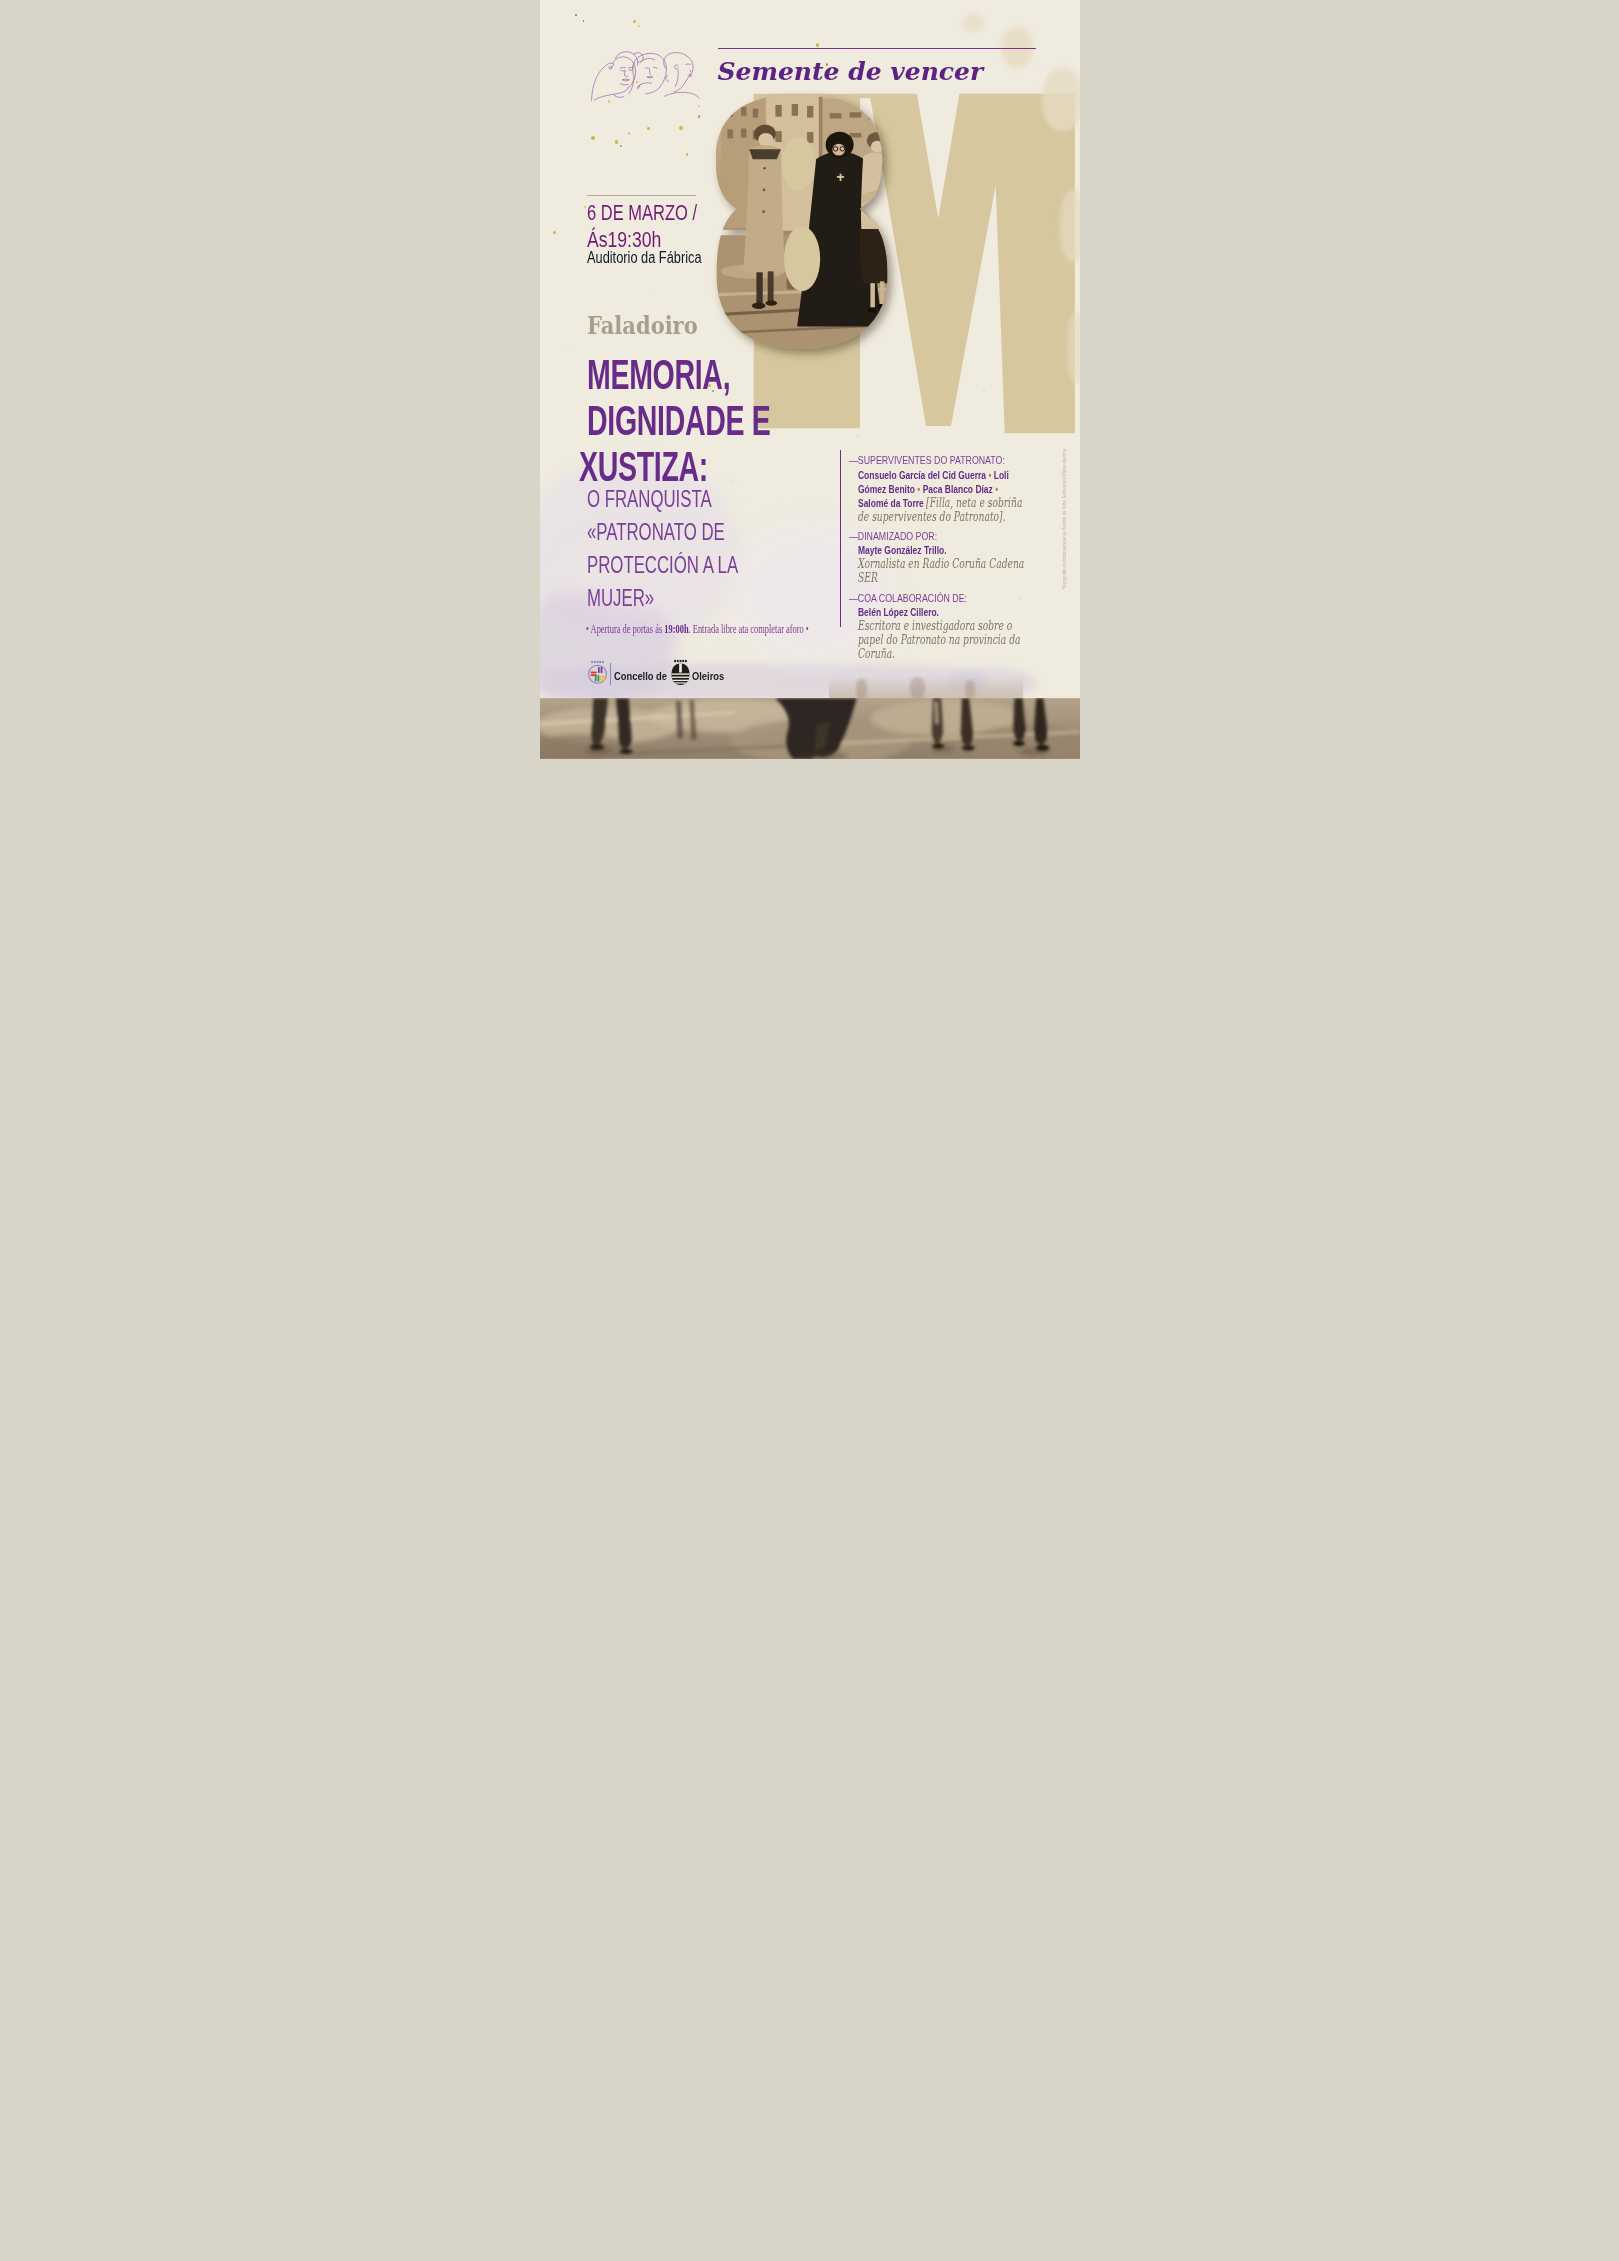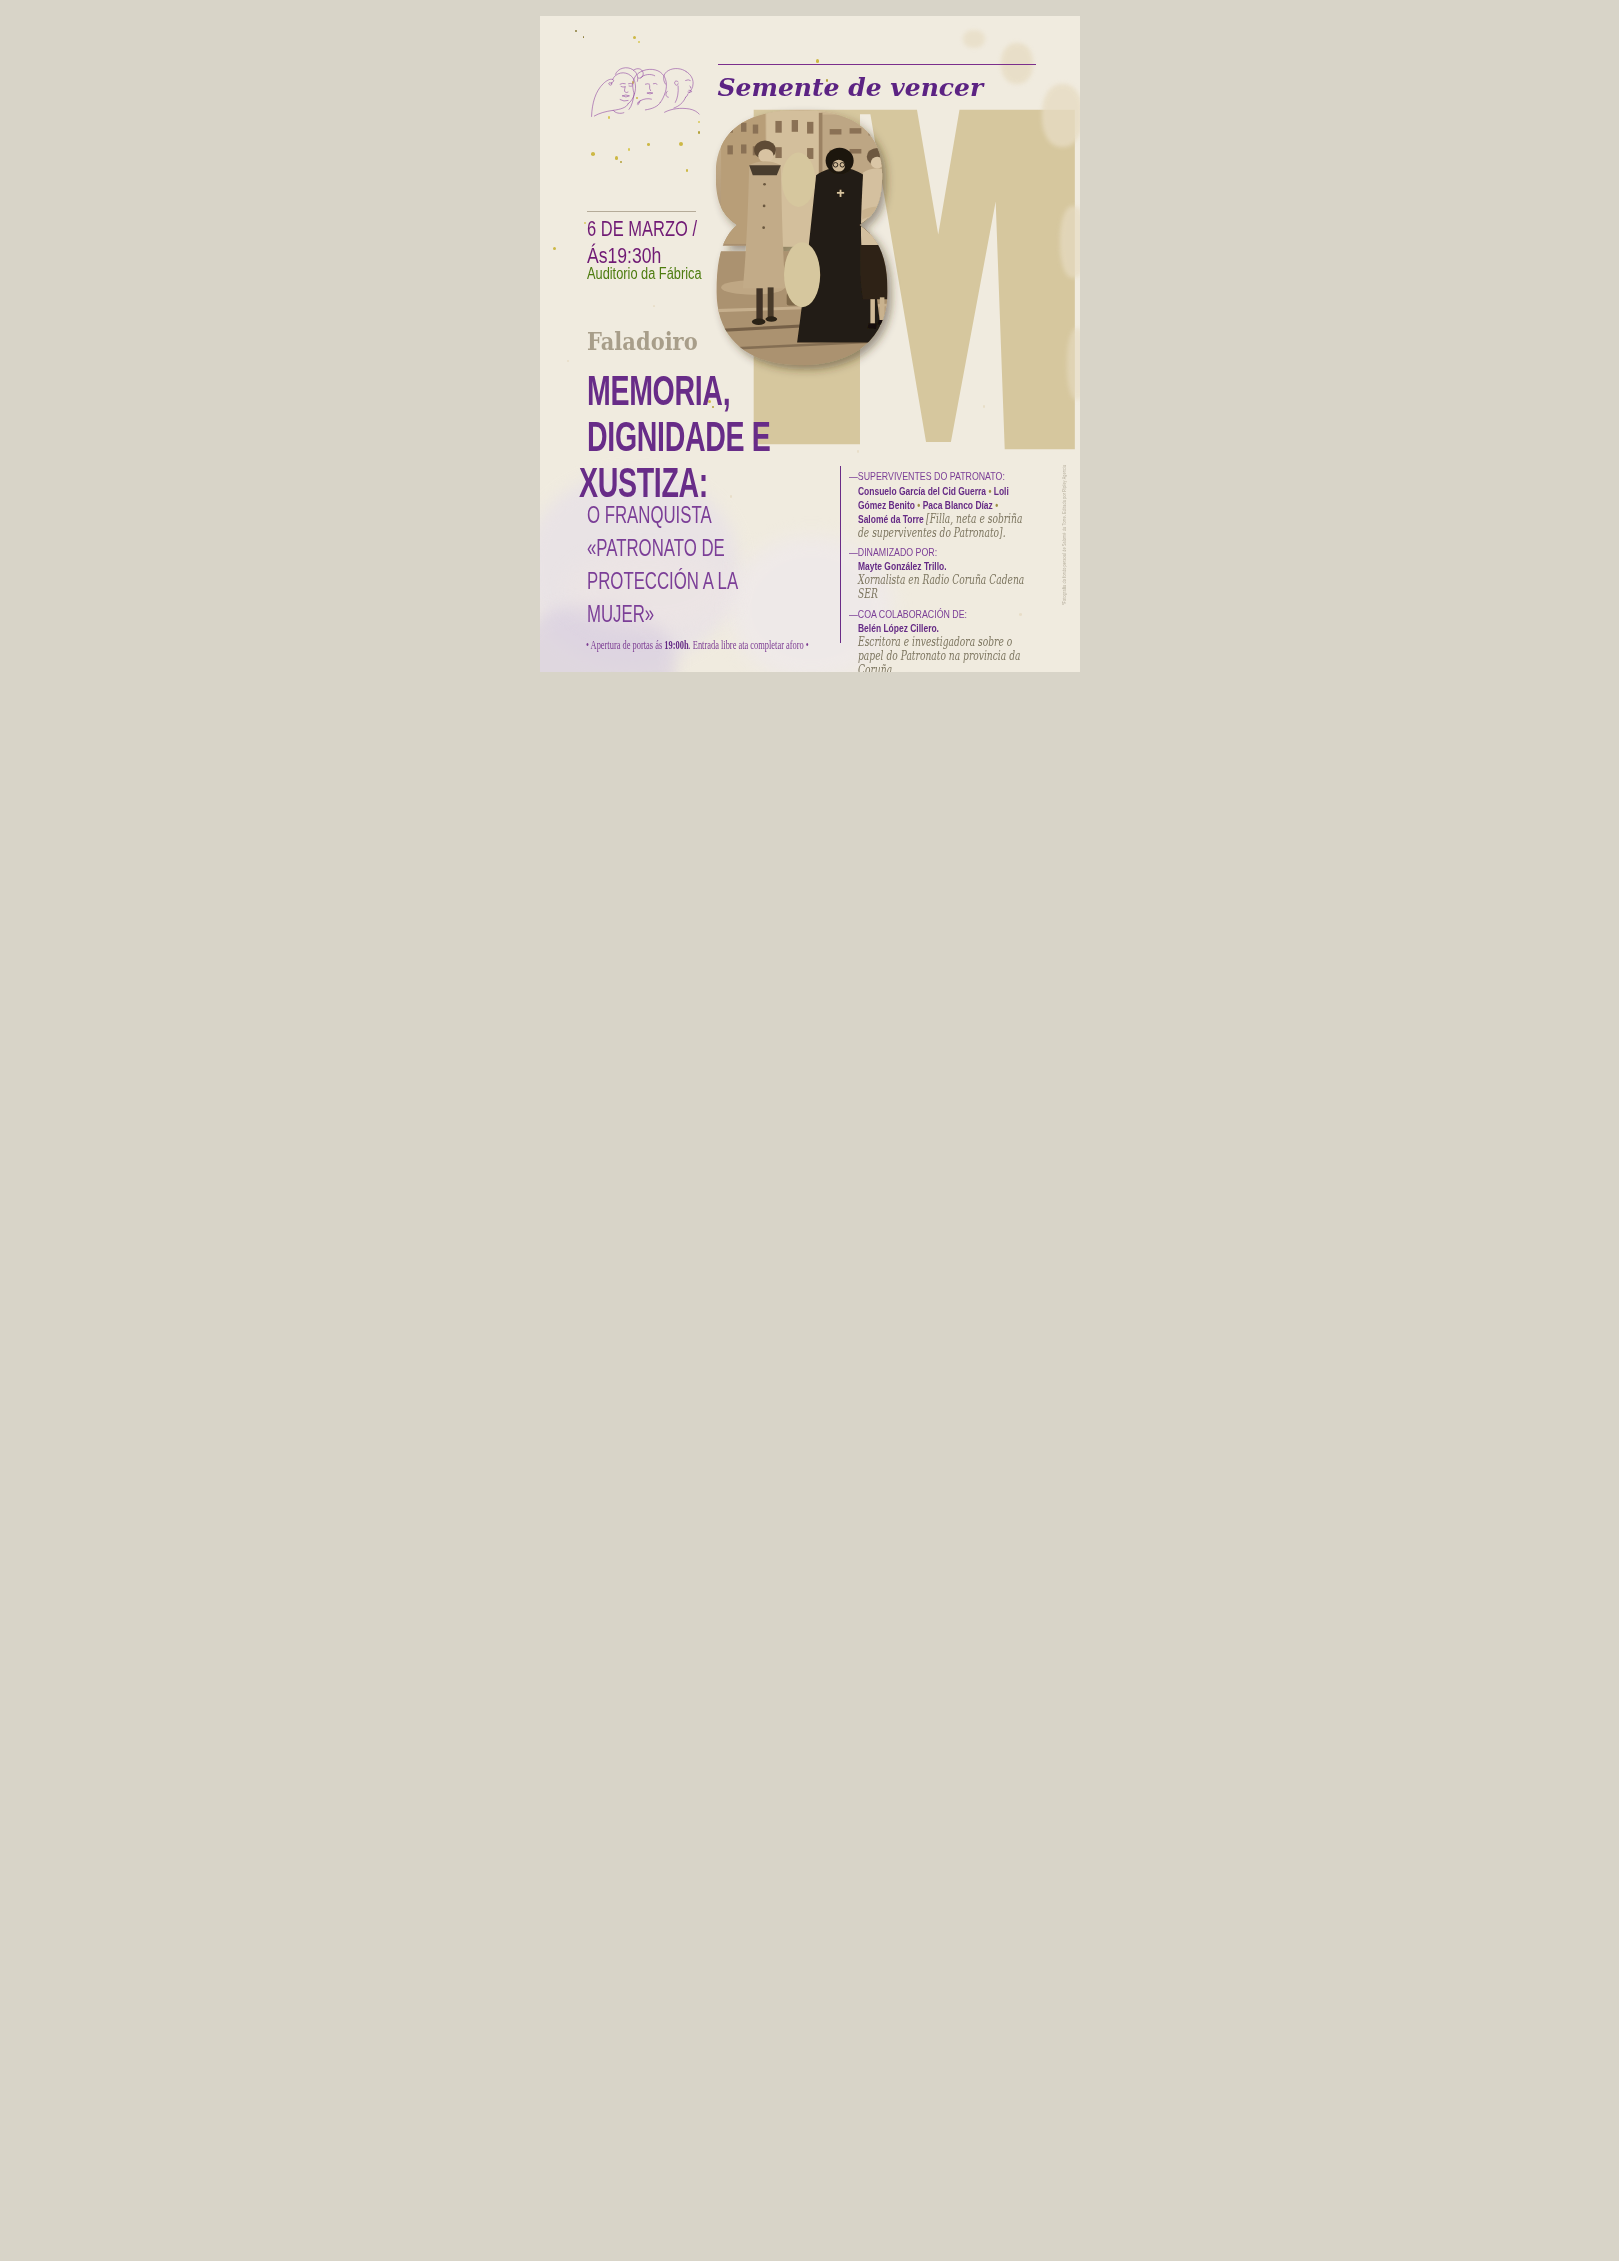--- a/index.html
+++ b/index.html
@@ -1,33 +1,33 @@
 <!DOCTYPE html>
 <html style="font-size:7.2px"><head>
 <meta charset="utf-8">
 <style>
   html,body{margin:0;padding:0;background:#d8d4c8;}
-  #poster{position:relative;width:540px;height:656px;margin:16px auto;background:#f0ebdf;overflow:hidden;
+  #poster{position:relative;width:540px;height:759px;margin:0 auto;background:#f0ebdf;overflow:hidden;
           font-family:"Liberation Sans",sans-serif;}
   #poster *{box-sizing:border-box;}
   .abs{position:absolute;}
   .cx68{display:inline-block;transform:scaleX(.68);transform-origin:0 50%;}
   .cx70{display:inline-block;transform:scaleX(.70);transform-origin:0 50%;}
   .cx73{display:inline-block;transform:scaleX(.73);transform-origin:0 50%;}
   .cx75{display:inline-block;transform:scaleX(.75);transform-origin:0 50%;}
   .cx78{display:inline-block;transform:scaleX(.78);transform-origin:0 50%;}
   .cx80{display:inline-block;transform:scaleX(.80);transform-origin:0 50%;}
   .cx84{display:inline-block;transform:scaleX(.84);transform-origin:0 50%;}
   .cx90{display:inline-block;transform:scaleX(.90);transform-origin:0 50%;}
   
   .rule{background:#7b2e8c;}
   .script-title{font-family:"DejaVu Serif",serif;font-style:italic;font-weight:bold;font-size:25px;color:#5c2383;white-space:nowrap;}
   .thin-purple{font-weight:400;color:#7b3e97;white-space:nowrap;}
   .date-txt{font-size:22px;color:#701a75;}
-  .venue-txt{font-size:16px;color:#4d7c0f;}
+  .venue-txt{font-size:16px;color:#0f172a;}
   .faladoiro{font-family:"DejaVu Serif",serif;font-weight:bold;font-size:25px;color:#a89e8a;white-space:nowrap;}
   .big-title{font-weight:bold;font-size:42px;color:#682c88;letter-spacing:-0.5px;white-space:nowrap;line-height:1;}
   .subtitle{font-size:23px;white-space:nowrap;line-height:1;}
   .door{font-size:12px;color:#7b3a92;white-space:nowrap;font-family:Liberation Serif, serif;}
   .door .seg-b{font-weight:bold;}
   
   #sections-root{width:226px;}
   .sec{margin-bottom:6.3px;}
   .sec-header{font-size:11.3px;font-weight:400;color:#7b3e97;line-height:13.6px;white-space:nowrap;}
   .sec-line{font-size:11.3px;line-height:14px;padding-left:9.5px;white-space:nowrap;}

